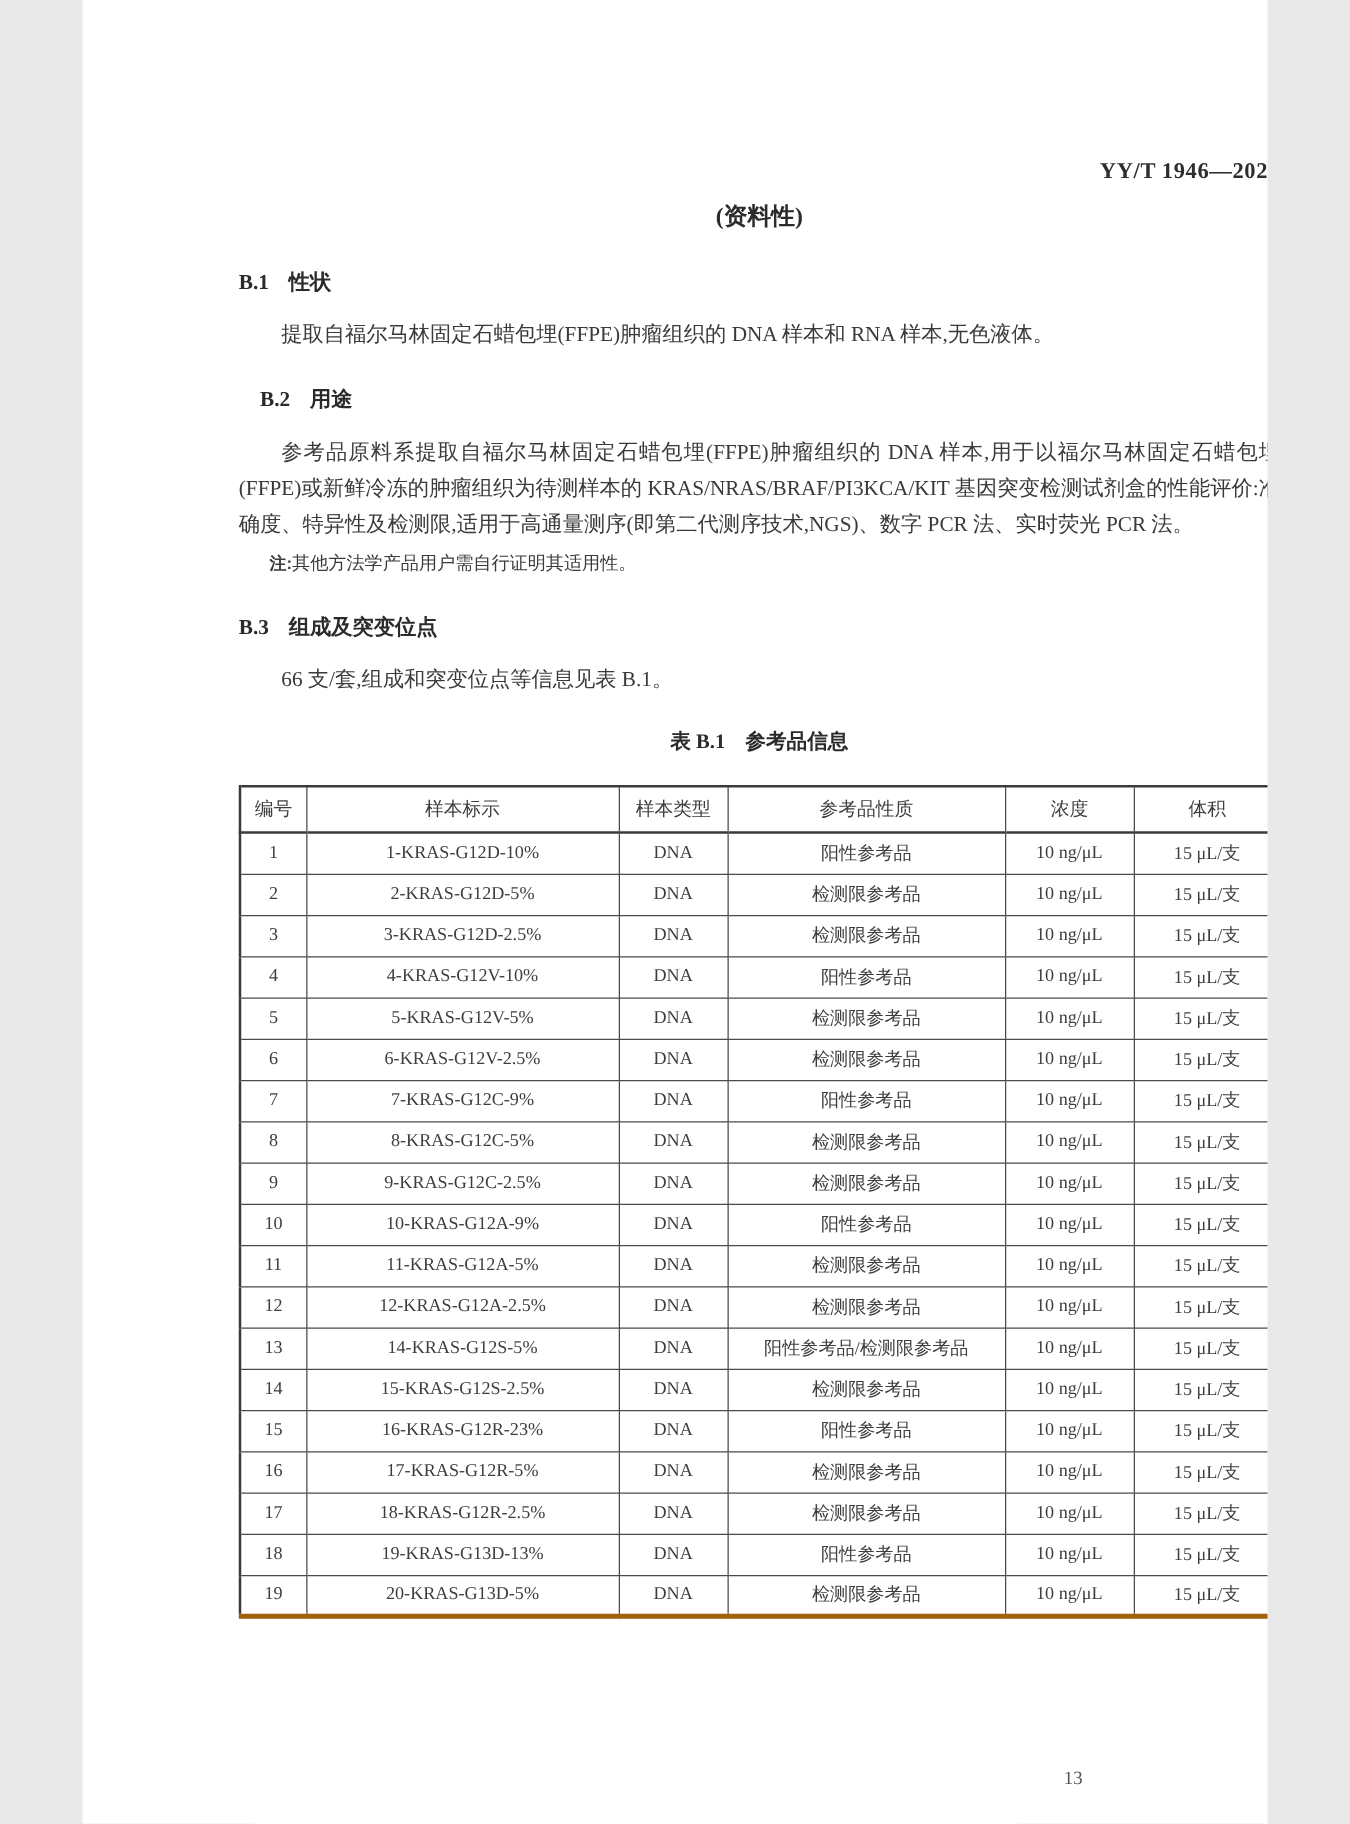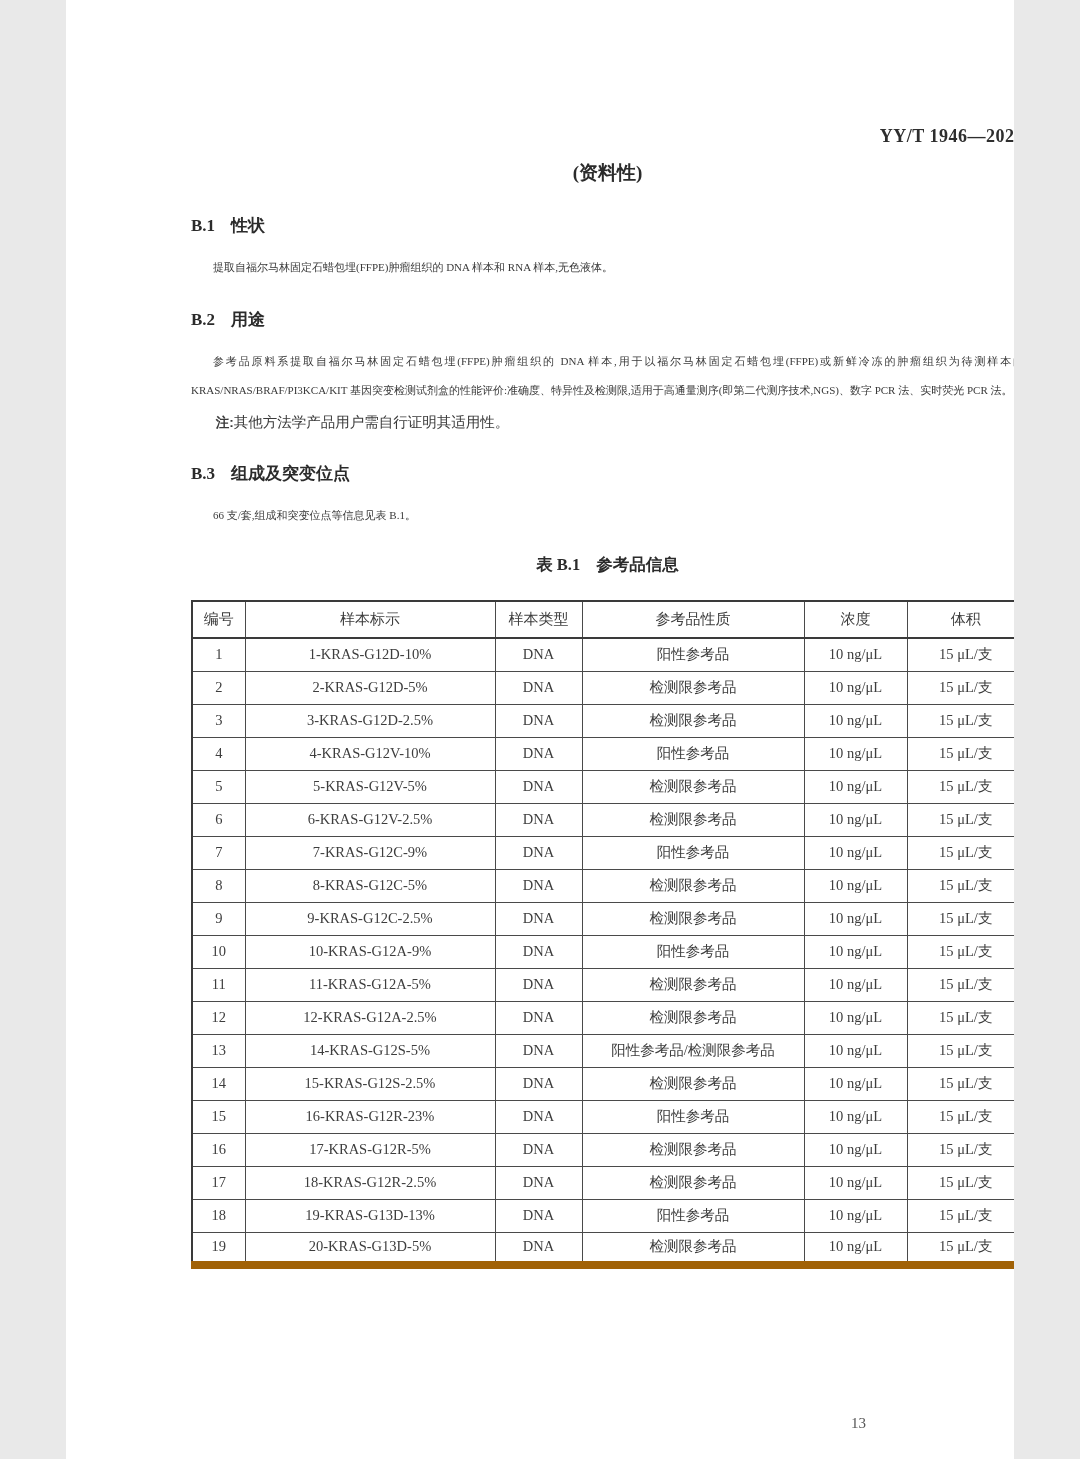--- a/index.html
+++ b/index.html
@@ -49,25 +49,25 @@
     font-size: 19px;
     color: #2b2b2b;
   }
   .section-heading {
     font-weight: bold;
     font-size: 17px;
     color: #2b2b2b;
   }
   .section-heading .sec-num { margin-right: 16px; }
   .sh-b1 { margin-top: 28px; }
-  .sh-b2 { margin-top: 26px; }
+  .sh-b2 { margin-top: 26px; margin-left: 17px; }
   .sh-b3 { margin-top: 26px; }
   p.body-para {
     margin-top: 16px;
-    font-size: 11px;
+    font-size: 17px;
     line-height: 29px;
     text-indent: 2em;
     text-align: justify;
     color: #3a3a3a;
   }
   .note-line {
     margin-top: 4px;
     margin-left: 1.7em;
     font-size: 14.5px;
     line-height: 26px;
@@ -98,21 +98,21 @@
     padding: 2px 4px;
     font-weight: normal;
     overflow: hidden;
     white-space: nowrap;
   }
   table.ref-table thead th {
     height: 37px;
     border-bottom: 2px solid #3a3a3a;
     font-size: 15px;
   }
-  table.ref-table { border-top: 2px solid #3a3a3a; border-bottom: 8px solid #a16207; margin-top: 24px; }
+  table.ref-table { border-top: 2px solid #3a3a3a; border-bottom: 4px solid #a16207; margin-top: 24px; }
   table.ref-table th:first-child, table.ref-table td:first-child { border-left: 2px solid #3a3a3a; }
   table.ref-table th:last-child, table.ref-table td:last-child { border-right: 2px solid #3a3a3a; text-align: center; }
   .page-number {
     position: absolute;
     right: 148px;
     top: 1415px;
     font-size: 15px;
     color: #555555;
   }
 </style>

